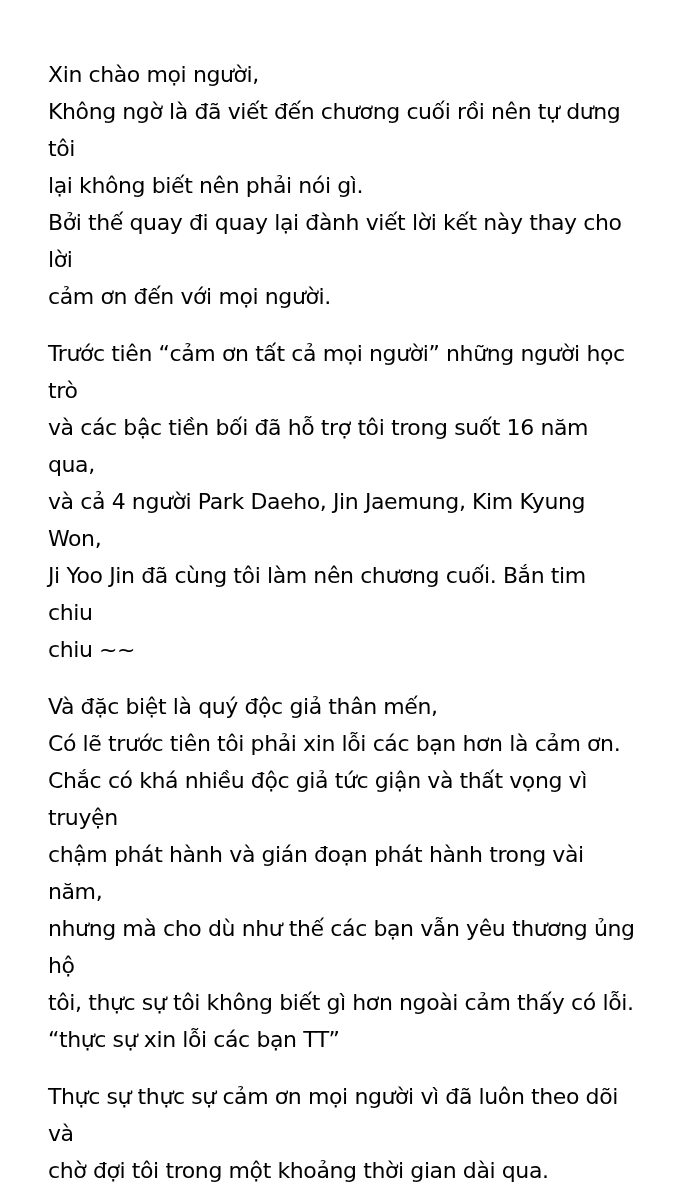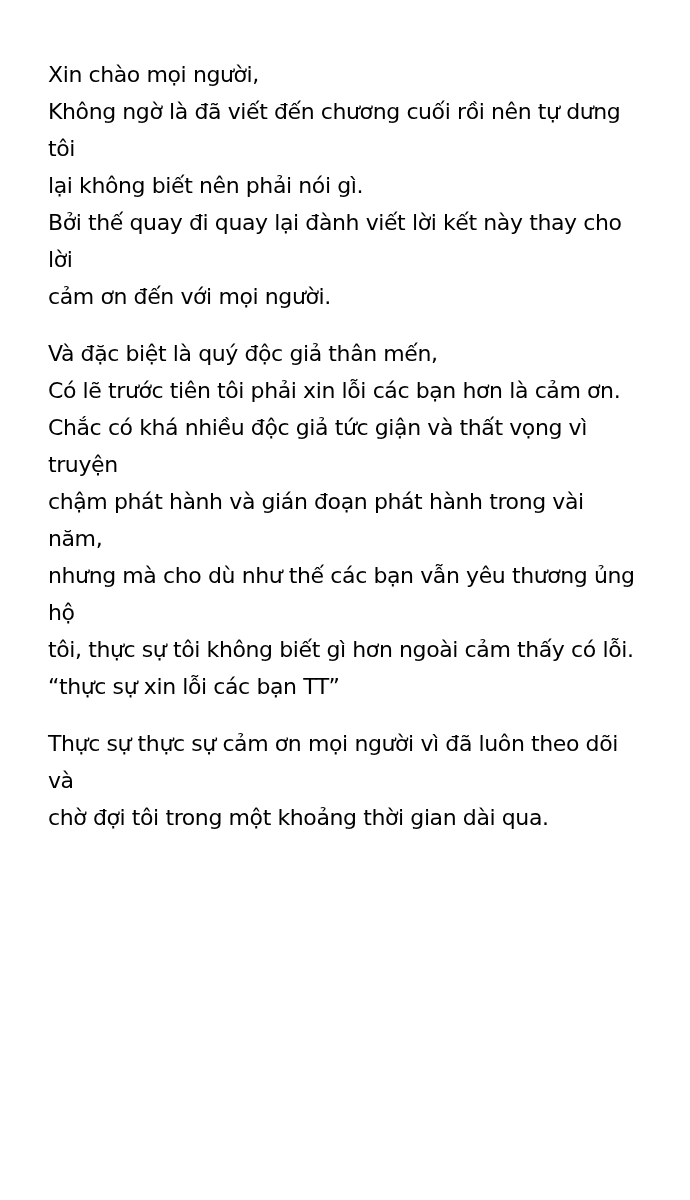--- a/index.html
+++ b/index.html
@@ -32,20 +32,25 @@
 </style>
 </head>
 <body>
 
 <div class="page">
   <p class="para">Xin chào mọi người,
 Không ngờ là đã viết đến chương cuối rồi nên tự dưng tôi
 lại không biết nên phải nói gì.
 Bởi thế quay đi quay lại đành viết lời kết này thay cho lời
 cảm ơn đến với mọi người.</p>
+  <p class="para">Trước tiên “cảm ơn tất cả mọi người” những người học trò
+và các bậc tiền bối đã hỗ trợ tôi trong suốt 16 năm qua,
+và cả 4 người Park Daeho, Jin Jaemung, Kim Kyung Won,
+Ji Yoo Jin đã cùng tôi làm nên chương cuối. Bắn tim chiu
+chiu ~~</p>
   <p class="para">Và đặc biệt là quý độc giả thân mến,
 Có lẽ trước tiên tôi phải xin lỗi các bạn hơn là cảm ơn.
 Chắc có khá nhiều độc giả tức giận và thất vọng vì truyện
 chậm phát hành và gián đoạn phát hành trong vài năm,
 nhưng mà cho dù như thế các bạn vẫn yêu thương ủng hộ
 tôi, thực sự tôi không biết gì hơn ngoài cảm thấy có lỗi.
 “thực sự xin lỗi các bạn TT”</p>
   <p class="para">Thực sự thực sự cảm ơn mọi người vì đã luôn theo dõi và
 chờ đợi tôi trong một khoảng thời gian dài qua.</p>
 </div>

